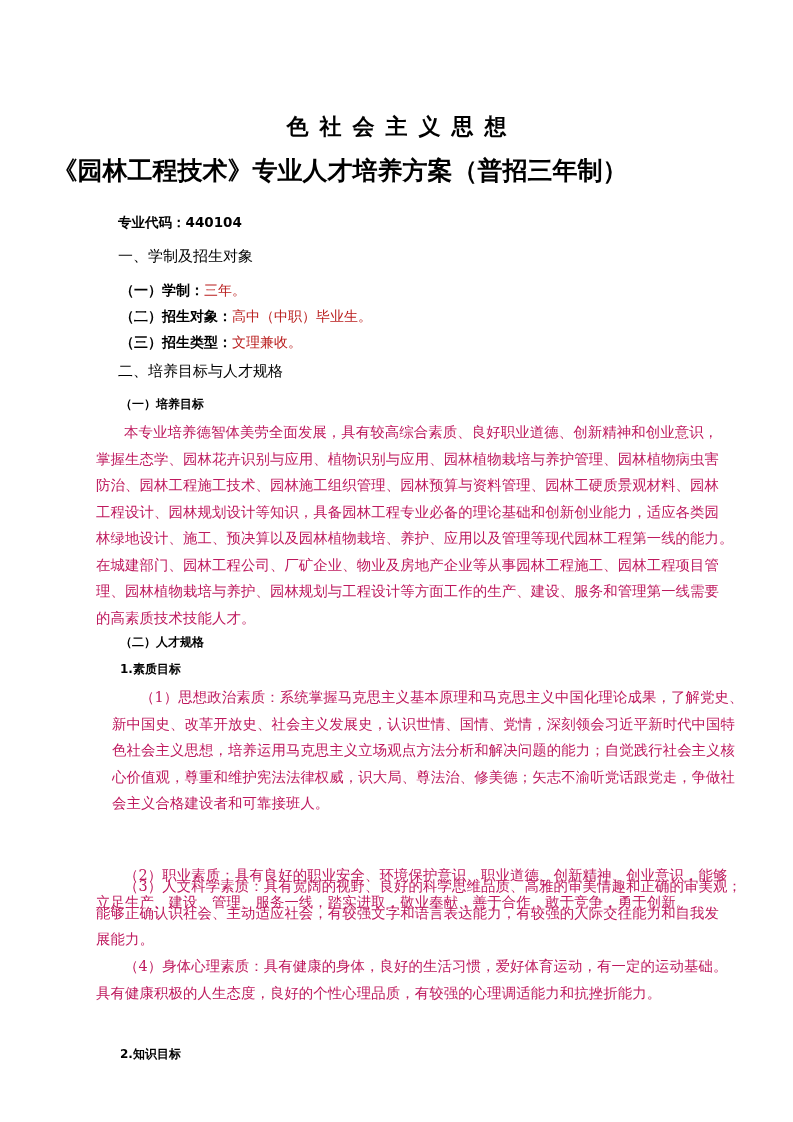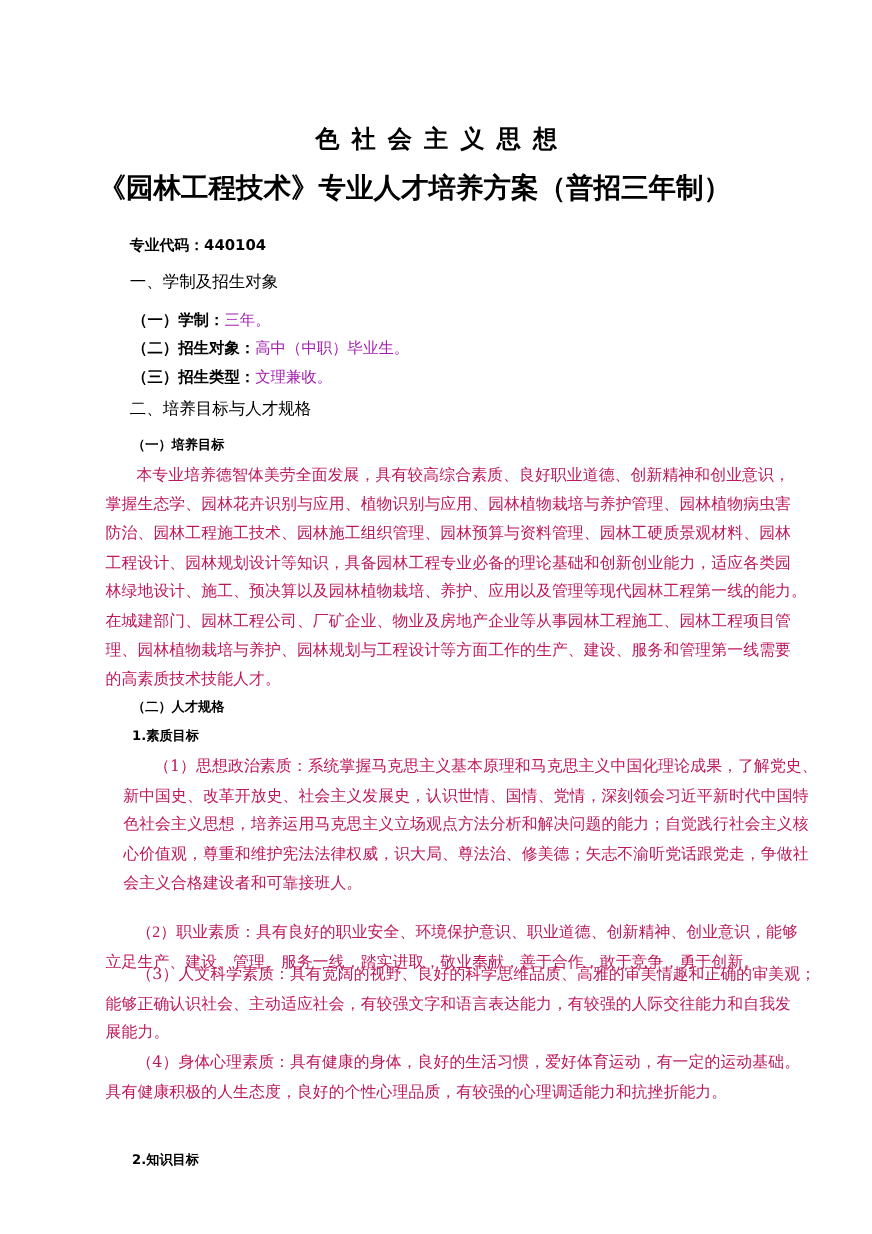--- a/index.html
+++ b/index.html
@@ -34,21 +34,20 @@
     }
     .header-line2 {
       position: absolute;
       top: 154px;
       left: 0; width: 680px;
       text-align: center;
       font-family: "DejaVu Serif", "Liberation Serif", serif;
       font-weight: bold;
       font-size: 25px;
       letter-spacing: 0px;
-      margin-left: 37px;
     }
     .code {
       position: absolute;
       top: 214px;
       left: 118px;
       font-family: "DejaVu Sans", "Liberation Sans", sans-serif;
       font-weight: bold;
       font-size: 13.5px;
     }
     .h1 {
@@ -61,21 +60,21 @@
       position: absolute;
       left: 118px;
       font-size: 14px;
     }
     .sub .lbl {
       font-family: "DejaVu Sans", "Liberation Sans", sans-serif;
       font-weight: bold;
     }
     .sub .val {
       font-family: Liberation Serif, serif;
-      color: #a21caf;
+      color: #b91c1c;
     }
     .bold-head {
       position: absolute;
       font-family: "DejaVu Sans", "Liberation Sans", sans-serif;
       font-weight: bold;
       font-size: 12px;
     }
     .para {
       position: absolute;
       left: 96px;
@@ -140,21 +139,21 @@
   <div class="bold-head" style="top:661px; left:120px;">1.素质目标</div>
 
   <div class="para" style="top:684px;margin-left:16px;">
     <span class="ln first">（1）思想政治素质：系统掌握马克思主义基本原理和马克思主义中国化理论成果，了解党史、</span>
     <span class="ln">新中国史、改革开放史、社会主义发展史，认识世情、国情、党情，深刻领会习近平新时代中国特</span>
     <span class="ln">色社会主义思想，培养运用马克思主义立场观点方法分析和解决问题的能力；自觉践行社会主义核</span>
     <span class="ln">心价值观，尊重和维护宪法法律权威，识大局、尊法治、修美德；矢志不渝听党话跟党走，争做社</span>
     <span class="ln last">会主义合格建设者和可靠接班人。</span>
   </div>
 
-  <div class="para" style="top:835px;font-family:Liberation Serif, serif;">
+  <div class="para" style="top:862px;">
     <span class="ln first">（2）职业素质：具有良好的职业安全、环境保护意识、职业道德、创新精神、创业意识，能够</span>
     <span class="ln last">立足生产、建设、管理、服务一线，踏实进取，敬业奉献，善于合作，敢于竞争，勇于创新。</span>
   </div>
 
   <div class="para" style="top:873px;">
     <span class="ln first">（3）人文科学素质：具有宽阔的视野、良好的科学思维品质、高雅的审美情趣和正确的审美观；</span>
     <span class="ln">能够正确认识社会、主动适应社会，有较强文字和语言表达能力，有较强的人际交往能力和自我发</span>
     <span class="ln last">展能力。</span>
   </div>
 

